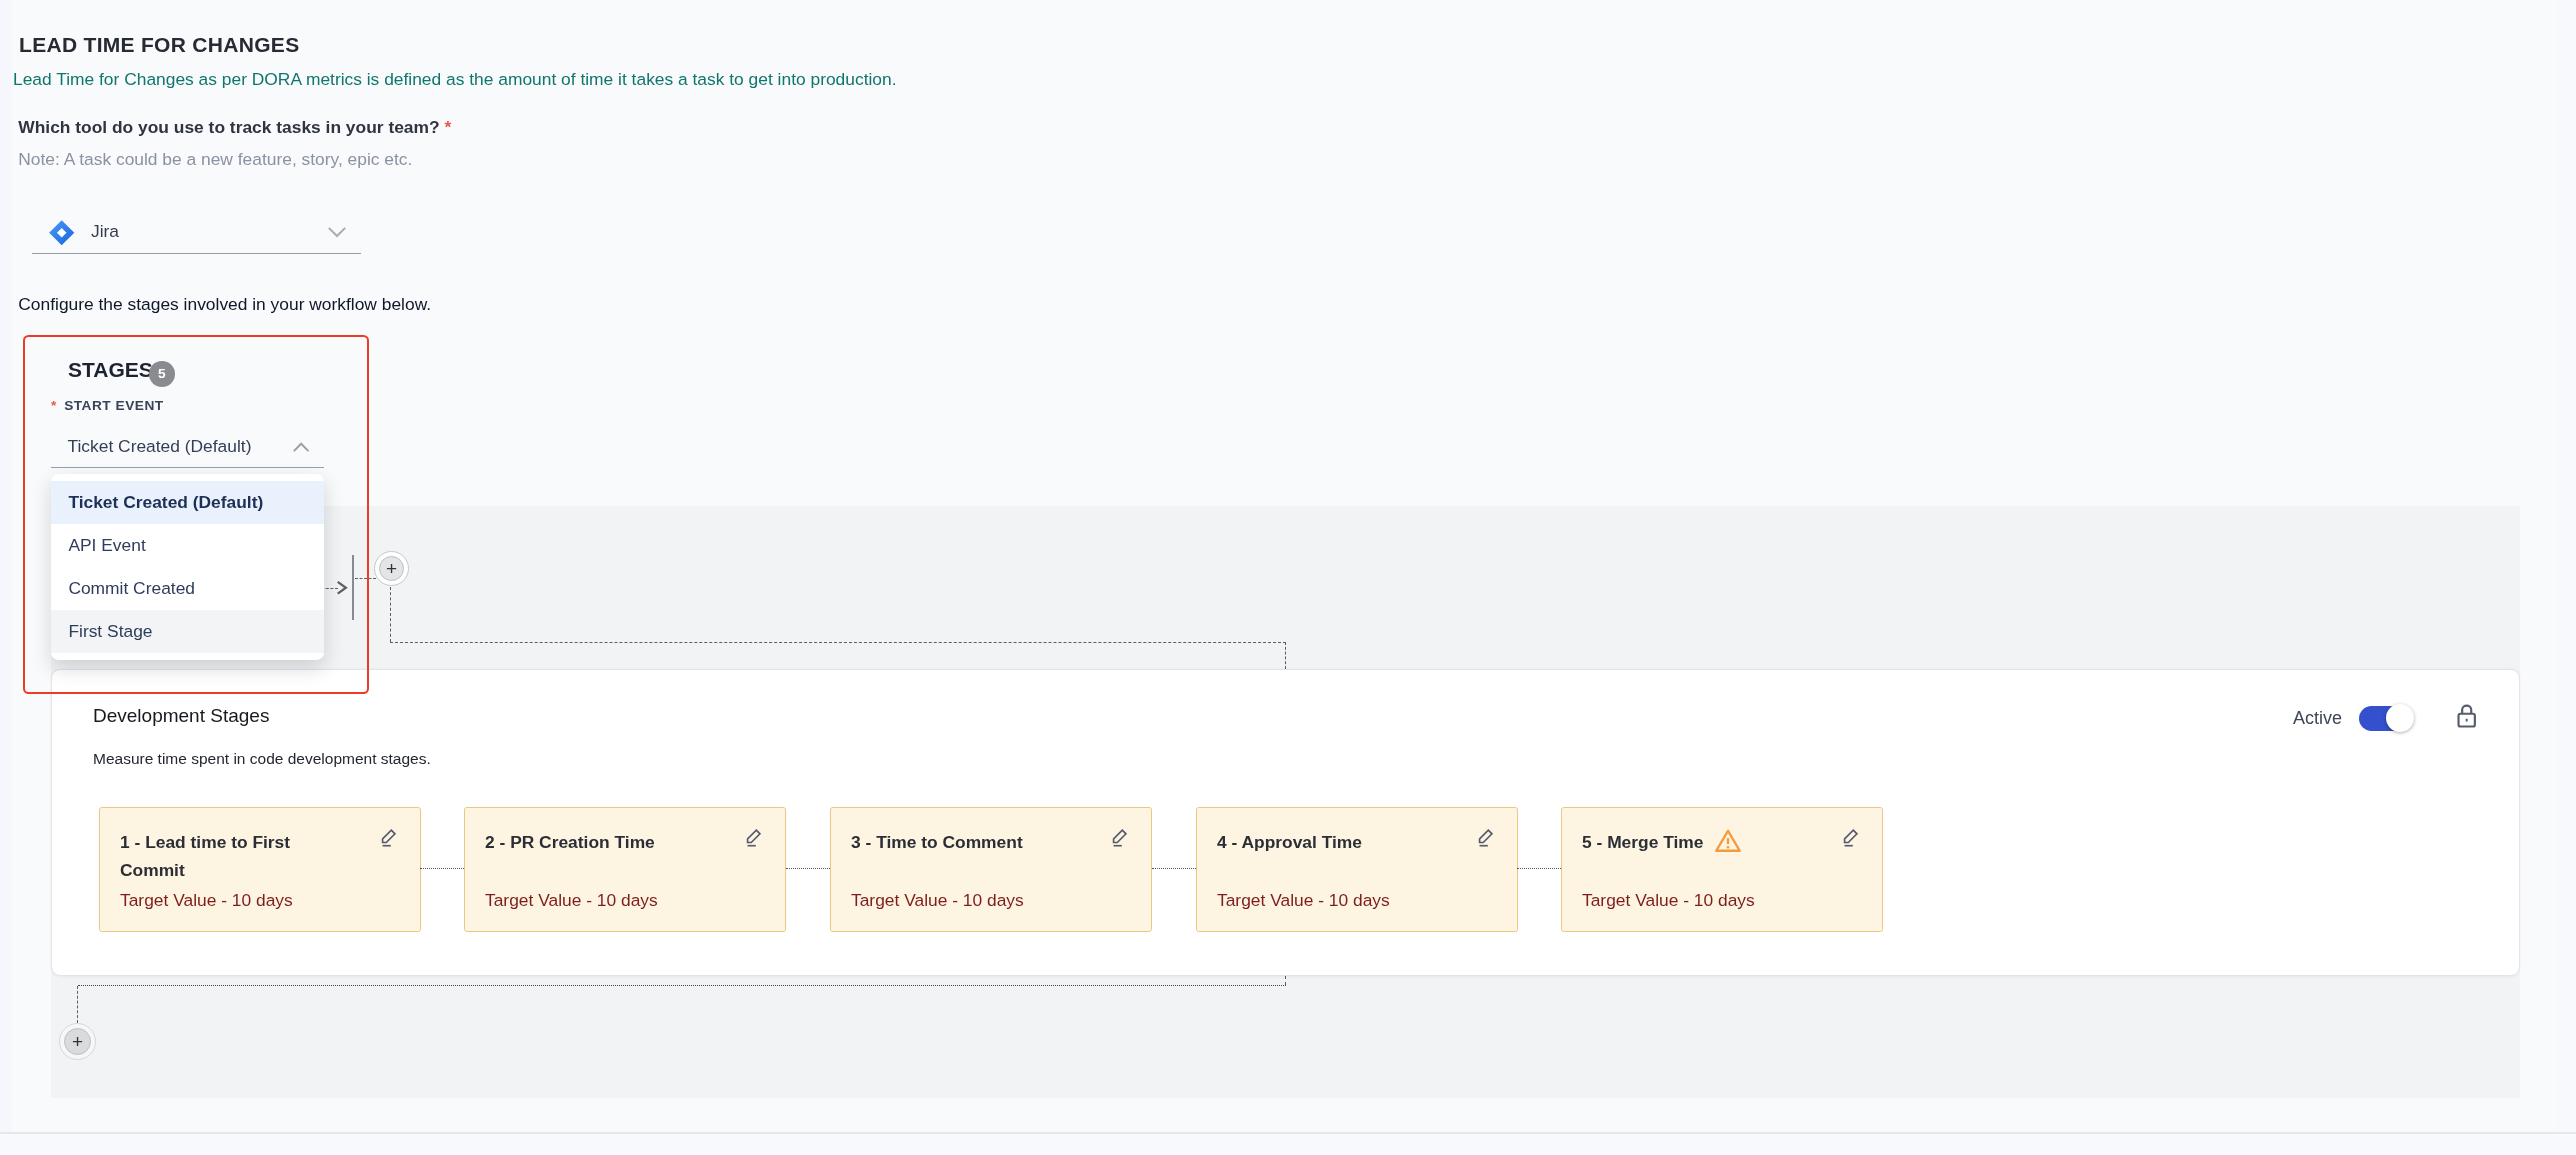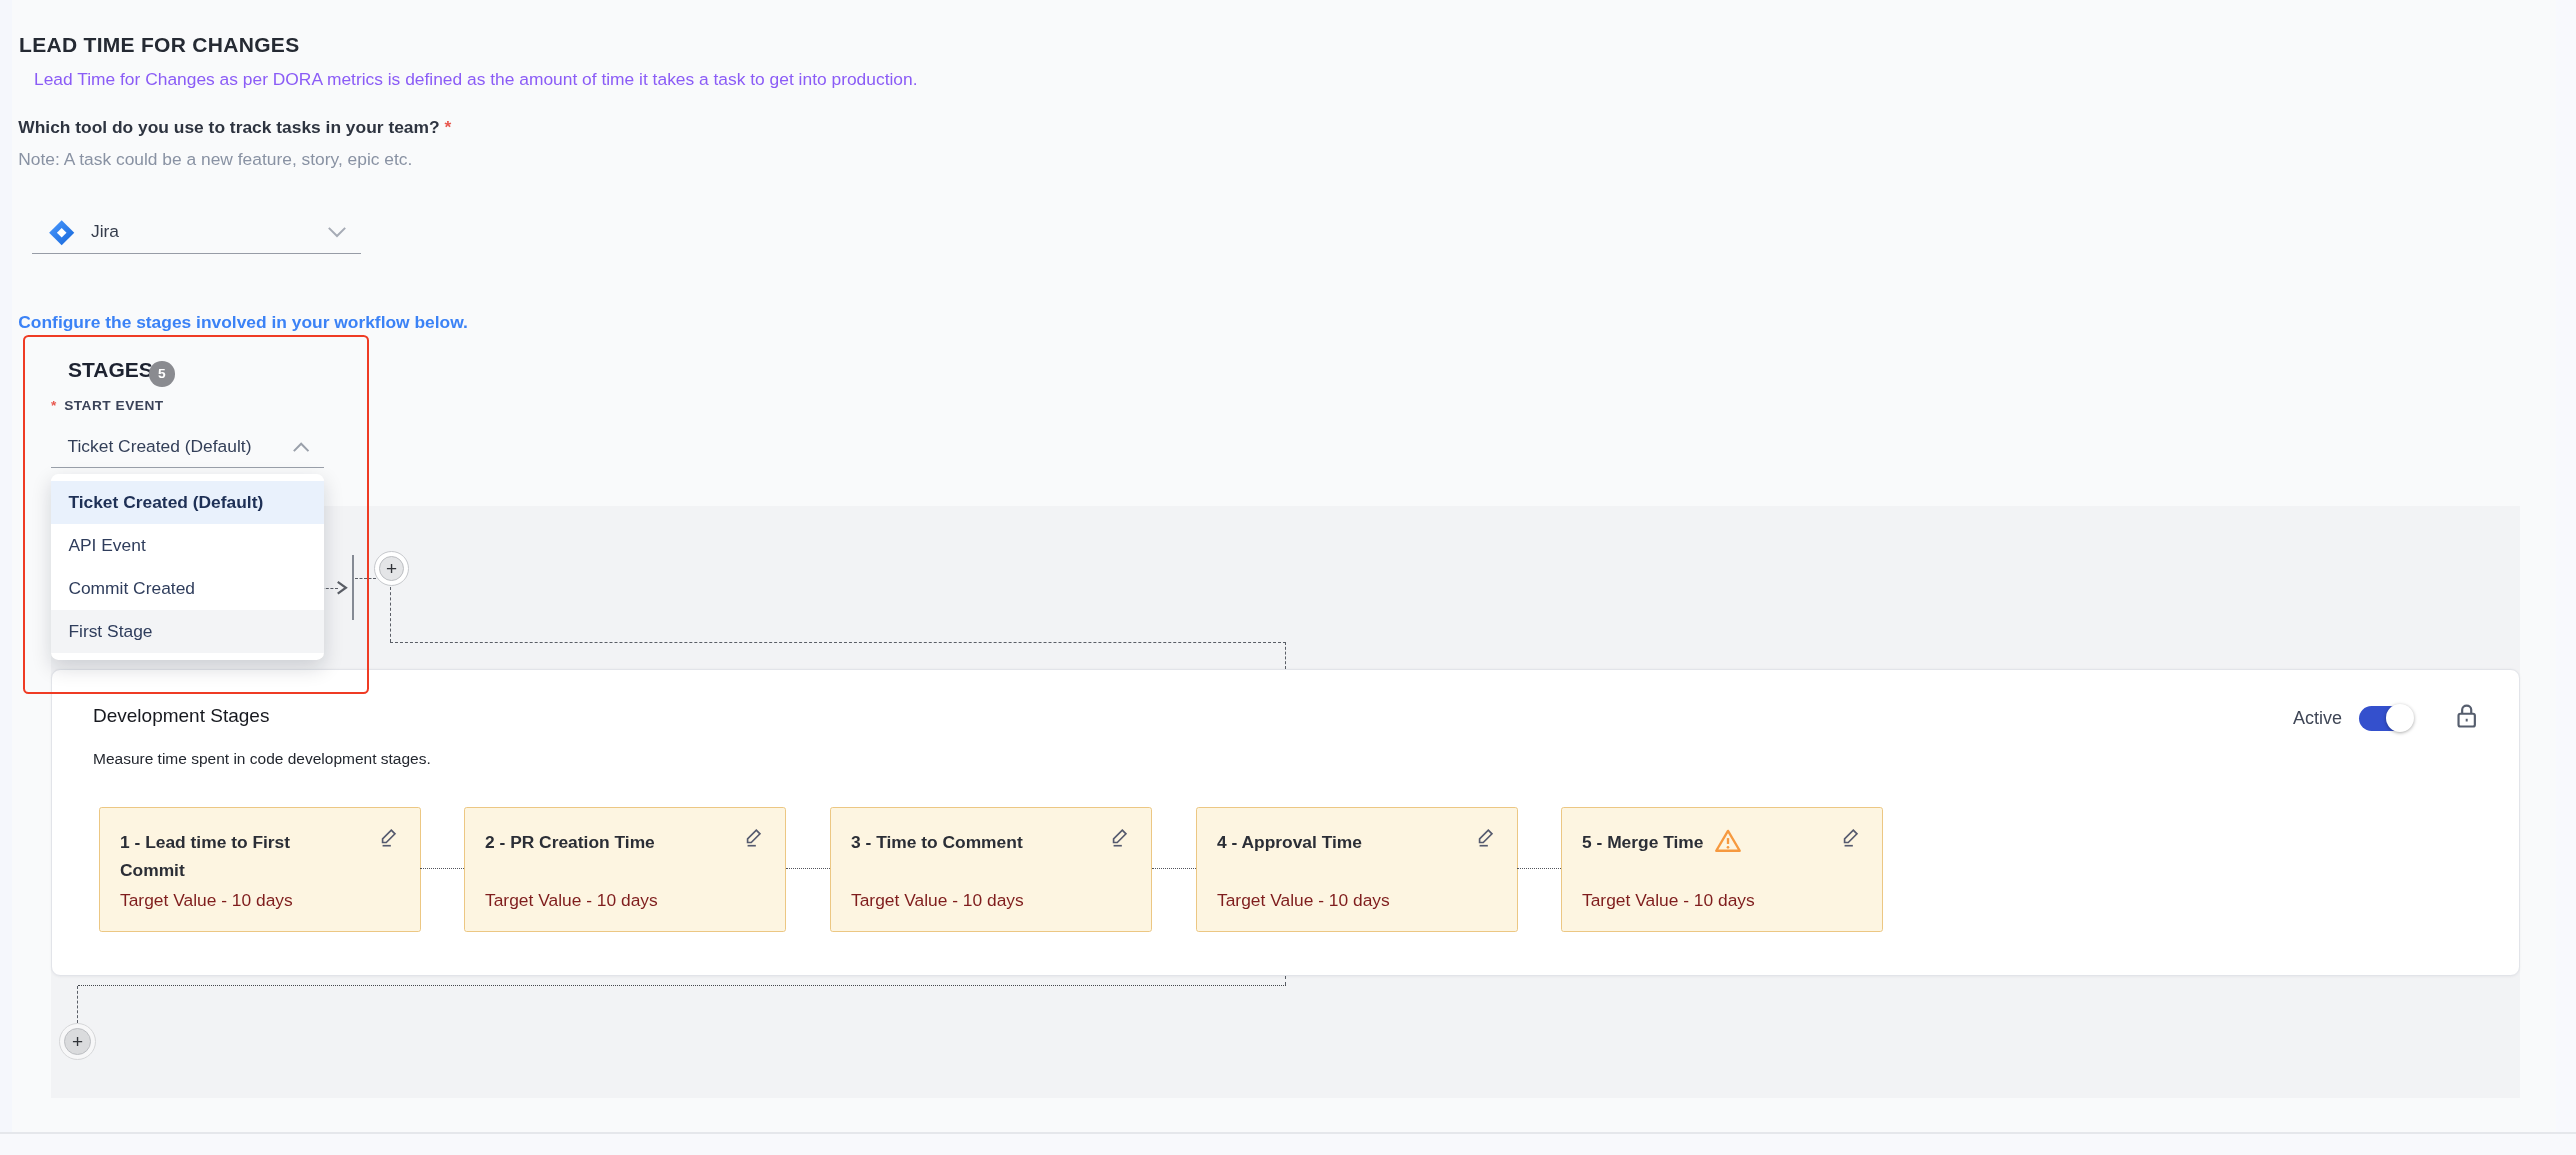--- a/index.html
+++ b/index.html
@@ -9,25 +9,25 @@
   .abs { position: absolute; }
 
   
   .left-strip  { left:0; top:0; width:12px; height:1155px; background:#f5f7fc; }
   .right-strip { left:2556px; top:0; width:20px; height:1155px; background:#f8f9fd; }
   .bottom-divider { left:0; top:1132px; width:2576px; height:1.8px; background:#e5e7eb; }
   .bottom-strip { left:0; top:1134px; width:2576px; height:22px; background:#f8f9fc; }
 
   
   .page-title { left:19px; top:33px; font-size:21px; font-weight:700; color:#252a33; letter-spacing:0.3px; }
-  .page-desc  { left:34px; top:69px; font-size:17.4px; color:#8b5cf6; }
+  .page-desc  { left:13px; top:69px; font-size:17.4px; color:#0f766e; }
   .q-label    { left:18.3px; top:117px; font-size:17.4px; font-weight:700; color:#2e3440; }
   .req        { color:#e8584f; font-weight:700; }
   .q-note     { left:18.3px; top:149px; font-size:17.4px; color:#8992a3; }
-  .configure  { left:18.3px; top:294px; font-size:17.4px; font-weight:700; color:#3b82f6;margin-top:18px; }
+  .configure  { left:18.3px; top:294px; font-size:17.4px; font-weight:400; color:#0f172a; }
 
   
   .jira-select { left:32px; top:212px; width:329px; height:42px; cursor:pointer; }
   .jira-logo { position:absolute; left:15.5px; top:7.3px; }
   .jira-text { position:absolute; left:59px; top:9.1px; font-size:17.4px; color:#363d4c; }
   .jira-chevron { position:absolute; left:295px; top:13.7px; color:#a6abb5; }
   .jira-underline { position:absolute; left:0; top:41px; width:329px; height:1.4px; background:#979ca6; }
 
   
   .workflow-bg { left:51px; top:506px; width:2469px; height:592px; background:#f2f3f5; }

